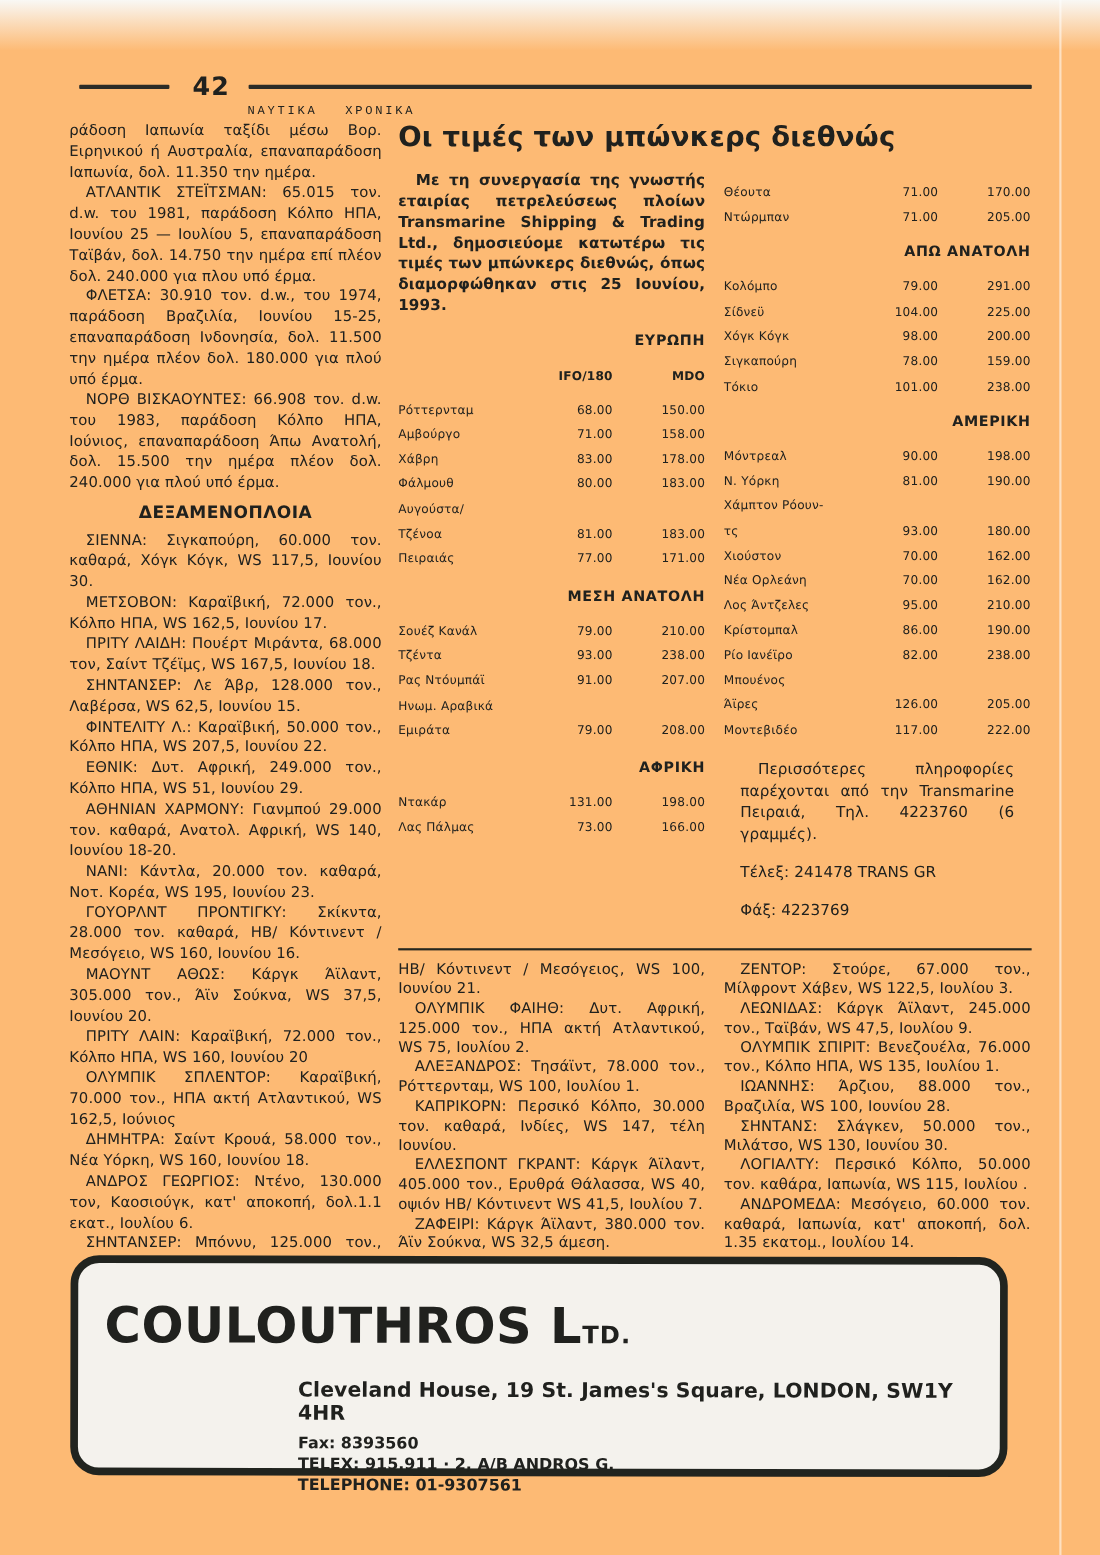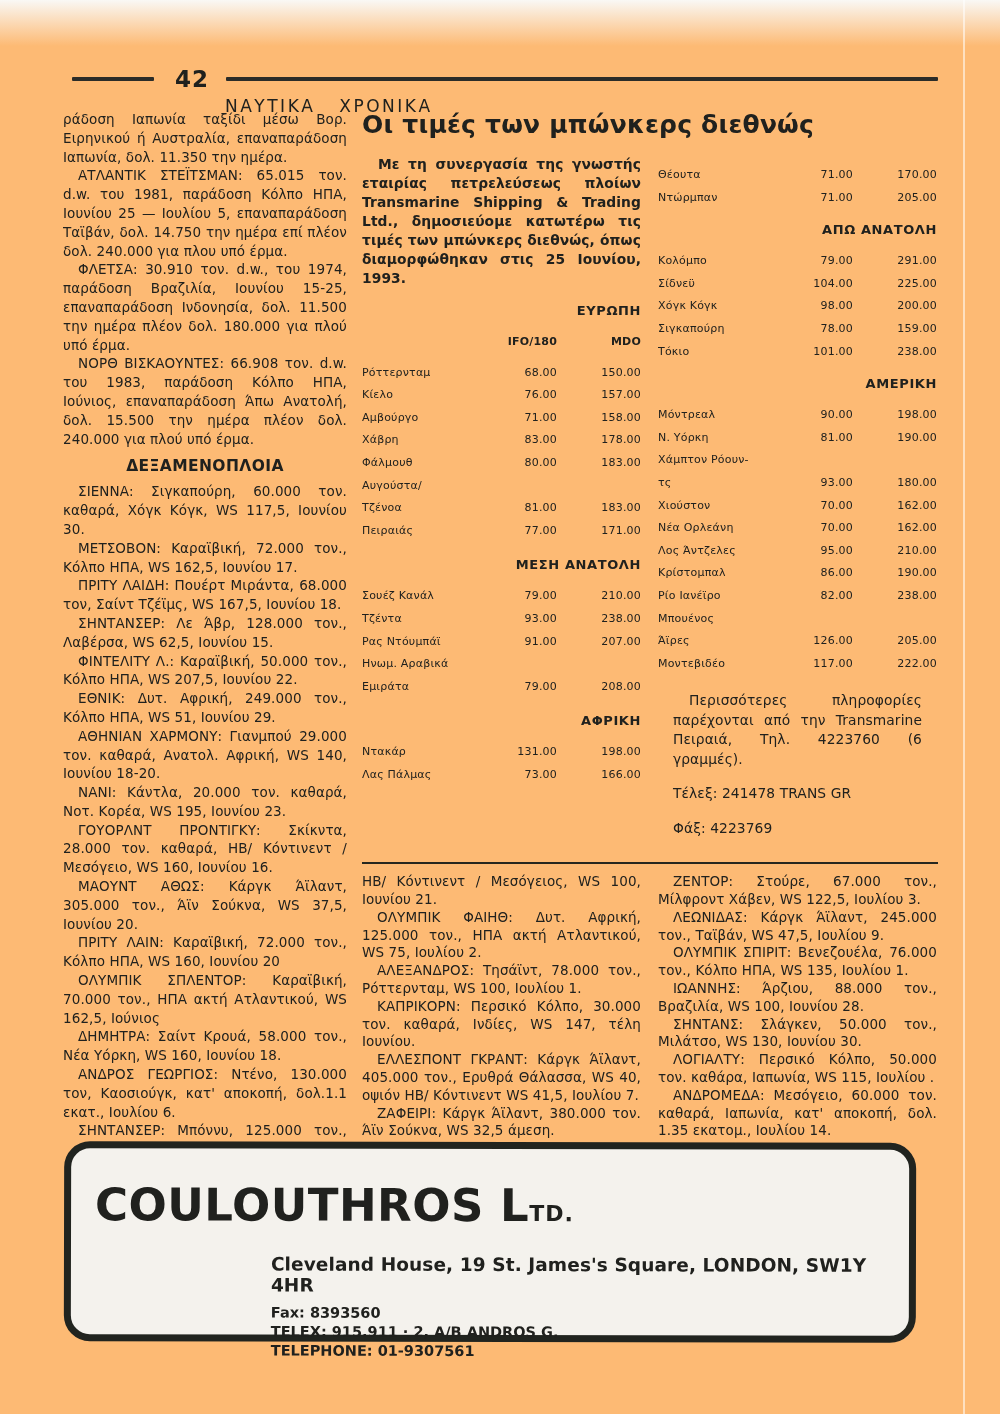--- a/index.html
+++ b/index.html
@@ -17,21 +17,21 @@
     background:rgba(255,255,255,.55); pointer-events:none;
   }
 
   
   .header { position:absolute; top:66px; left:0; right:0; }
   .rule-row { display:flex; align-items:center; padding:0 60px; }
   .rule { height:4px; background:#2b2c28; border-radius:1px; }
   .rule.short { width:82px; margin-left:12px; }
   .rule.long  { flex:1; margin-right:2px; }
   .pagenum { font-size:23px; font-weight:bold; margin:0 17px 0 21px; letter-spacing:1px; }
-  .masthead { margin:4px 0 0 225px; font-size:17px; letter-spacing:2.5px; word-spacing:16px; }
+  .masthead { margin:4px 0 0 225px; font-size:11px; letter-spacing:2.5px; word-spacing:16px;font-family:Liberation Mono, monospace; }
 
   
   .content { position:absolute; top:110px; left:63px; width:875px; height:1028px; overflow:hidden; display:flex; gap:15px; }
   .col-left { width:284px; }
   .col-article { flex:1; min-width:0; }
 
   p.body { margin:0; font-size:13.5px; line-height:18.4px; text-align:justify; text-indent:15px; letter-spacing:.1px; }
   .col-left p.body { line-height:18.8px; }
   p.body.cont { text-indent:0; }
   .tanker-head { text-align:center; font-weight:bold; font-size:15.5px; margin:9px 0 7px; letter-spacing:.4px; }
@@ -125,25 +125,20 @@
               <span class="plabel"></span>
               <span class="v1">IFO/180</span>
               <span class="v2">MDO</span>
             </div>
             <div class="prow">
                 <span class="plabel">Ρόττερνταμ</span>
                 <span class="v1">68.00</span>
                 <span class="v2">150.00</span>
               </div>
             <div class="prow">
-                <span class="plabel">Κίελο</span>
-                <span class="v1">76.00</span>
-                <span class="v2">157.00</span>
-              </div>
-            <div class="prow">
                 <span class="plabel">Αμβούργο</span>
                 <span class="v1">71.00</span>
                 <span class="v2">158.00</span>
               </div>
             <div class="prow">
                 <span class="plabel">Χάβρη</span>
                 <span class="v1">83.00</span>
                 <span class="v2">178.00</span>
               </div>
             <div class="prow">

